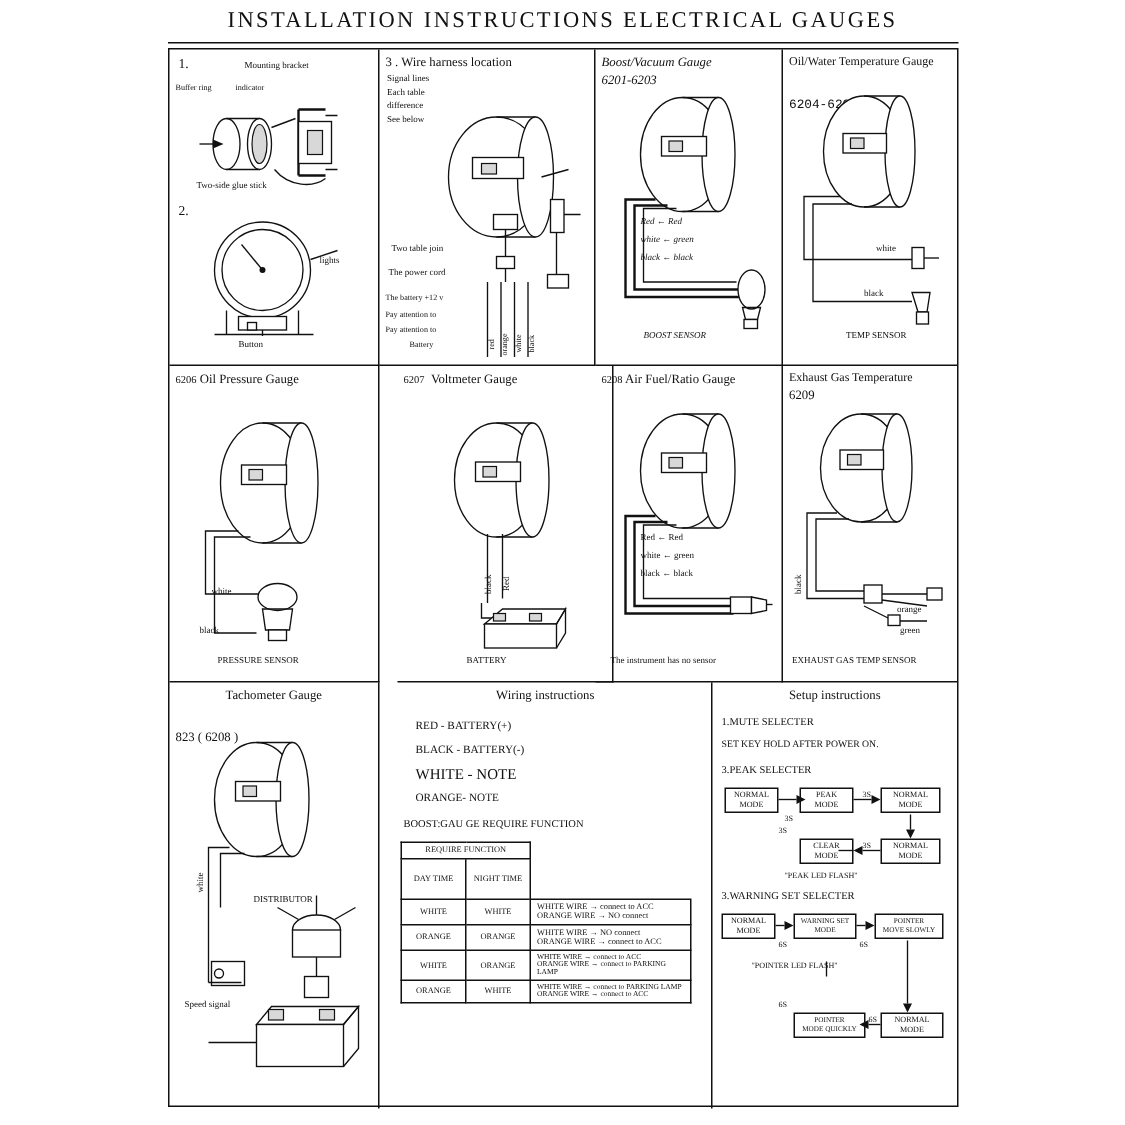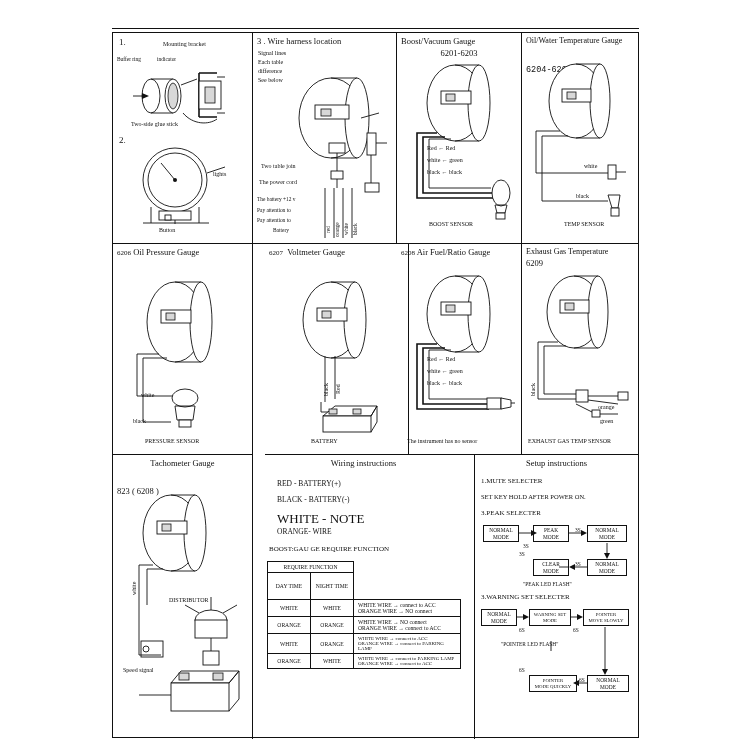--- a/index.html
+++ b/index.html
@@ -25,20 +25,21 @@
   .fblk{fill:#111;}
   table.req{border-collapse:collapse;font-size:5.6px;font-family:"Liberation Serif",serif;}
   table.req td,table.req th{border:0.8px solid #111;padding:2px 2px;text-align:center;vertical-align:middle;}
   .box{position:absolute;border:1px solid #111;box-sizing:border-box;text-align:center;font-size:5.4px;line-height:1.15;display:flex;align-items:center;justify-content:center;font-family:"Liberation Serif",serif;}
 </style>
 </head>
 <body>
 
 <div class="page">
 
+  <div class="title">INSTALLATION  INSTRUCTIONS  ELECTRICAL  GAUGES</div>
   <div class="title-rule"></div>
 
   <div class="grid">
 
     <div class="cell" style="left:0;top:0;width:140px;height:211px;">
       <div class="lbl" style="left:6px;top:4px;font-size:9px;">1.</div>
       <div class="lbl sm" style="left:50px;top:8px;">Mounting bracket</div>
       <div class="lbl xs" style="left:4px;top:23px;">Buffer ring</div>
       <div class="lbl xs" style="left:44px;top:23px;">indicator</div>
       <div class="lbl sm" style="left:18px;top:88px;">Two-side glue stick</div>
@@ -103,23 +104,23 @@
         <path class="ln" d="M84 146 L84 155"></path>
 
         <path class="ln" d="M72 155 L72 205 M81 155 L81 205 M90 155 L90 205 M99 155 L99 205"></path>
         <rect class="fl" x="114" y="100" width="9" height="22"></rect>
         <path class="ln" d="M118 122 L118 150 M123 110 L134 110"></path>
         <rect class="fl" x="112" y="150" width="14" height="9"></rect>
         <path class="ln" d="M108 85 L126 80"></path>
       </svg>
     </div>
 
-    <div class="cell" style="left:284px;top:0;width:125px;height:211px;">
+    <div class="cell" style="left:284px;top:0;width:125px;height:211px;font-style:italic;">
       <div class="hdr">Boost/Vacuum Gauge</div>
-      <div class="hdr code" style="margin-top:2px;text-align:center;">6201-6203</div>
+      <div class="hdr code" style="margin-top:2px;">6201-6203</div>
       <div class="lbl sm" style="left:30px;top:112px;">Red   ←  Red</div>
       <div class="lbl sm" style="left:30px;top:124px;">white ←  green</div>
       <div class="lbl sm" style="left:30px;top:136px;">black ←  black</div>
       <div class="lbl sm" style="left:32px;top:188px;">BOOST SENSOR</div>
       <svg width="125" height="211">
         <ellipse class="fl" cx="58" cy="70" rx="28" ry="38"></ellipse>
         <path class="ln" d="M58 32 L82 32 M58 108 L82 108"></path>
         <ellipse class="fl" cx="82" cy="70" rx="11" ry="38"></ellipse>
         <rect class="fl" x="44" y="58" width="30" height="13"></rect>
         <rect class="fgrey" x="49" y="61" width="9" height="7"></rect>
@@ -270,22 +271,22 @@
         <rect class="fgrey" x="66" y="218" width="10" height="7"></rect>
         <rect class="fgrey" x="100" y="218" width="10" height="7"></rect>
         <path class="ln" d="M26 200 L48 200 M26 240 L58 240"></path>
       </svg>
     </div>
 
     <div class="cell last-row" style="left:140px;top:422px;width:222px;height:284px;">
       <div class="hdr" style="text-align:center;">Wiring instructions</div>
       <div class="lbl" style="left:24px;top:24px;font-size:7.5px;">RED    - BATTERY(+)</div>
       <div class="lbl" style="left:24px;top:40px;font-size:7.5px;">BLACK - BATTERY(-)</div>
-      <div class="lbl" style="left:24px;top:56px;font-size:13px;">WHITE - NOTE</div>
-      <div class="lbl" style="left:24px;top:72px;font-size:7.5px;">ORANGE- WIRE</div>
+      <div class="lbl" style="left:24px;top:56px;font-size:10px;">WHITE - NOTE</div>
+      <div class="lbl" style="left:24px;top:72px;font-size:7.5px;">ORANGE- NOTE</div>
       <div class="lbl" style="left:16px;top:90px;font-size:7px;">BOOST:GAU GE REQUIRE FUNCTION</div>
 
       <div style="position:absolute;left:14px;top:106px;">
         <table class="req">
           <tbody>
               <tr>
             <td colspan="2" style="border-bottom:0.8px solid #111;">REQUIRE FUNCTION</td>
             <td rowspan="2" style="border:none;border-left:0.8px solid #111;border-bottom:0.8px solid #111;"></td>
           </tr>
           <tr>

